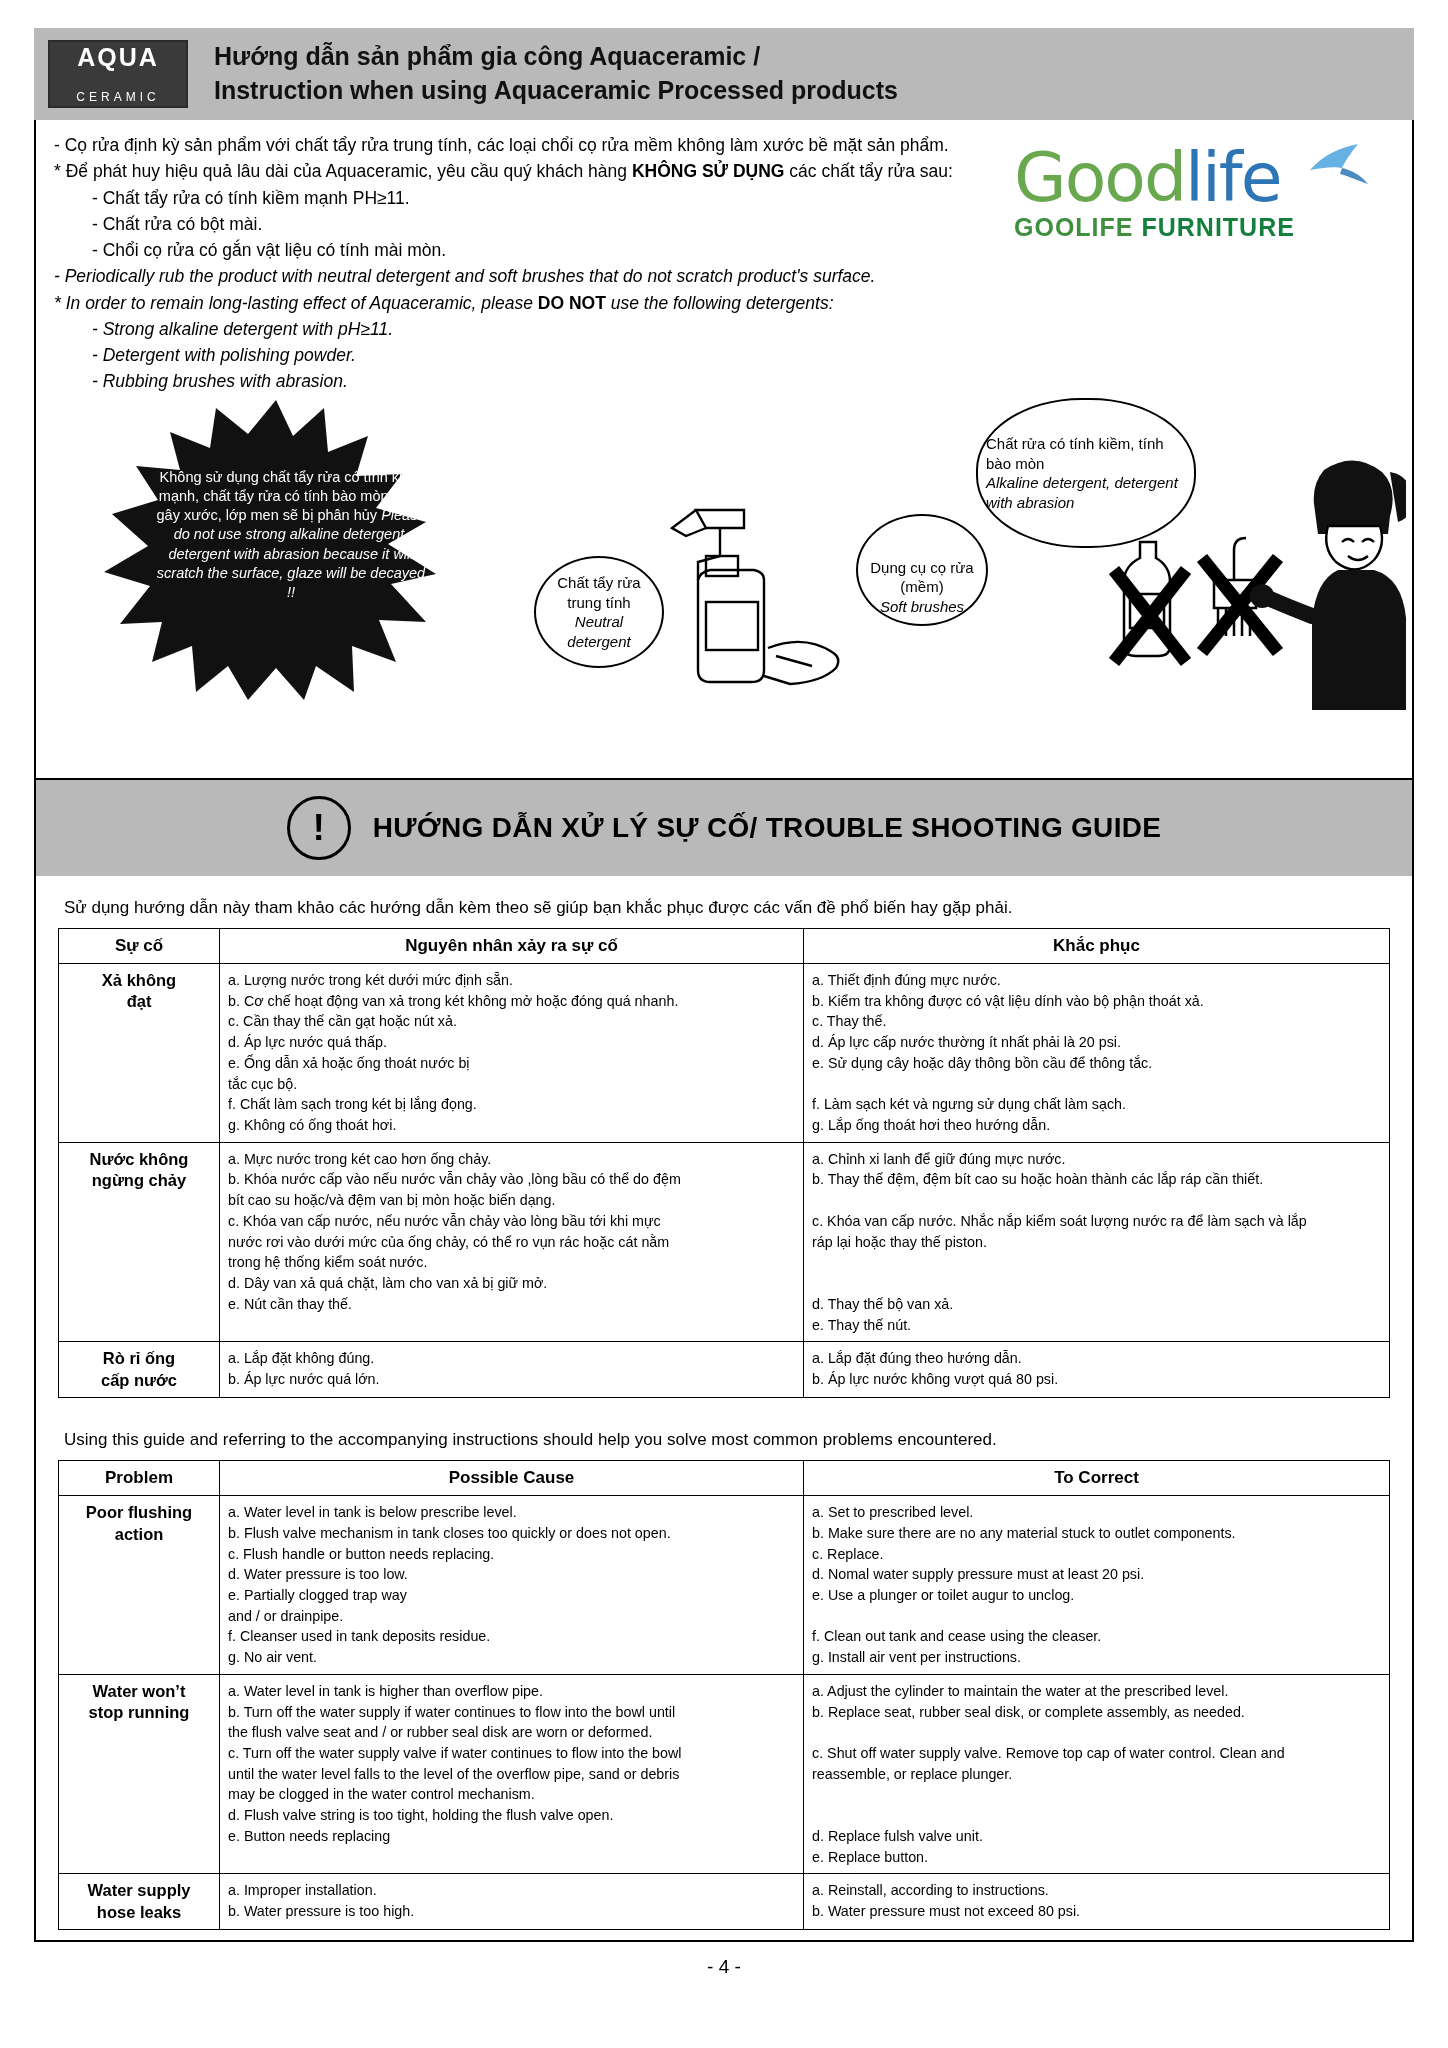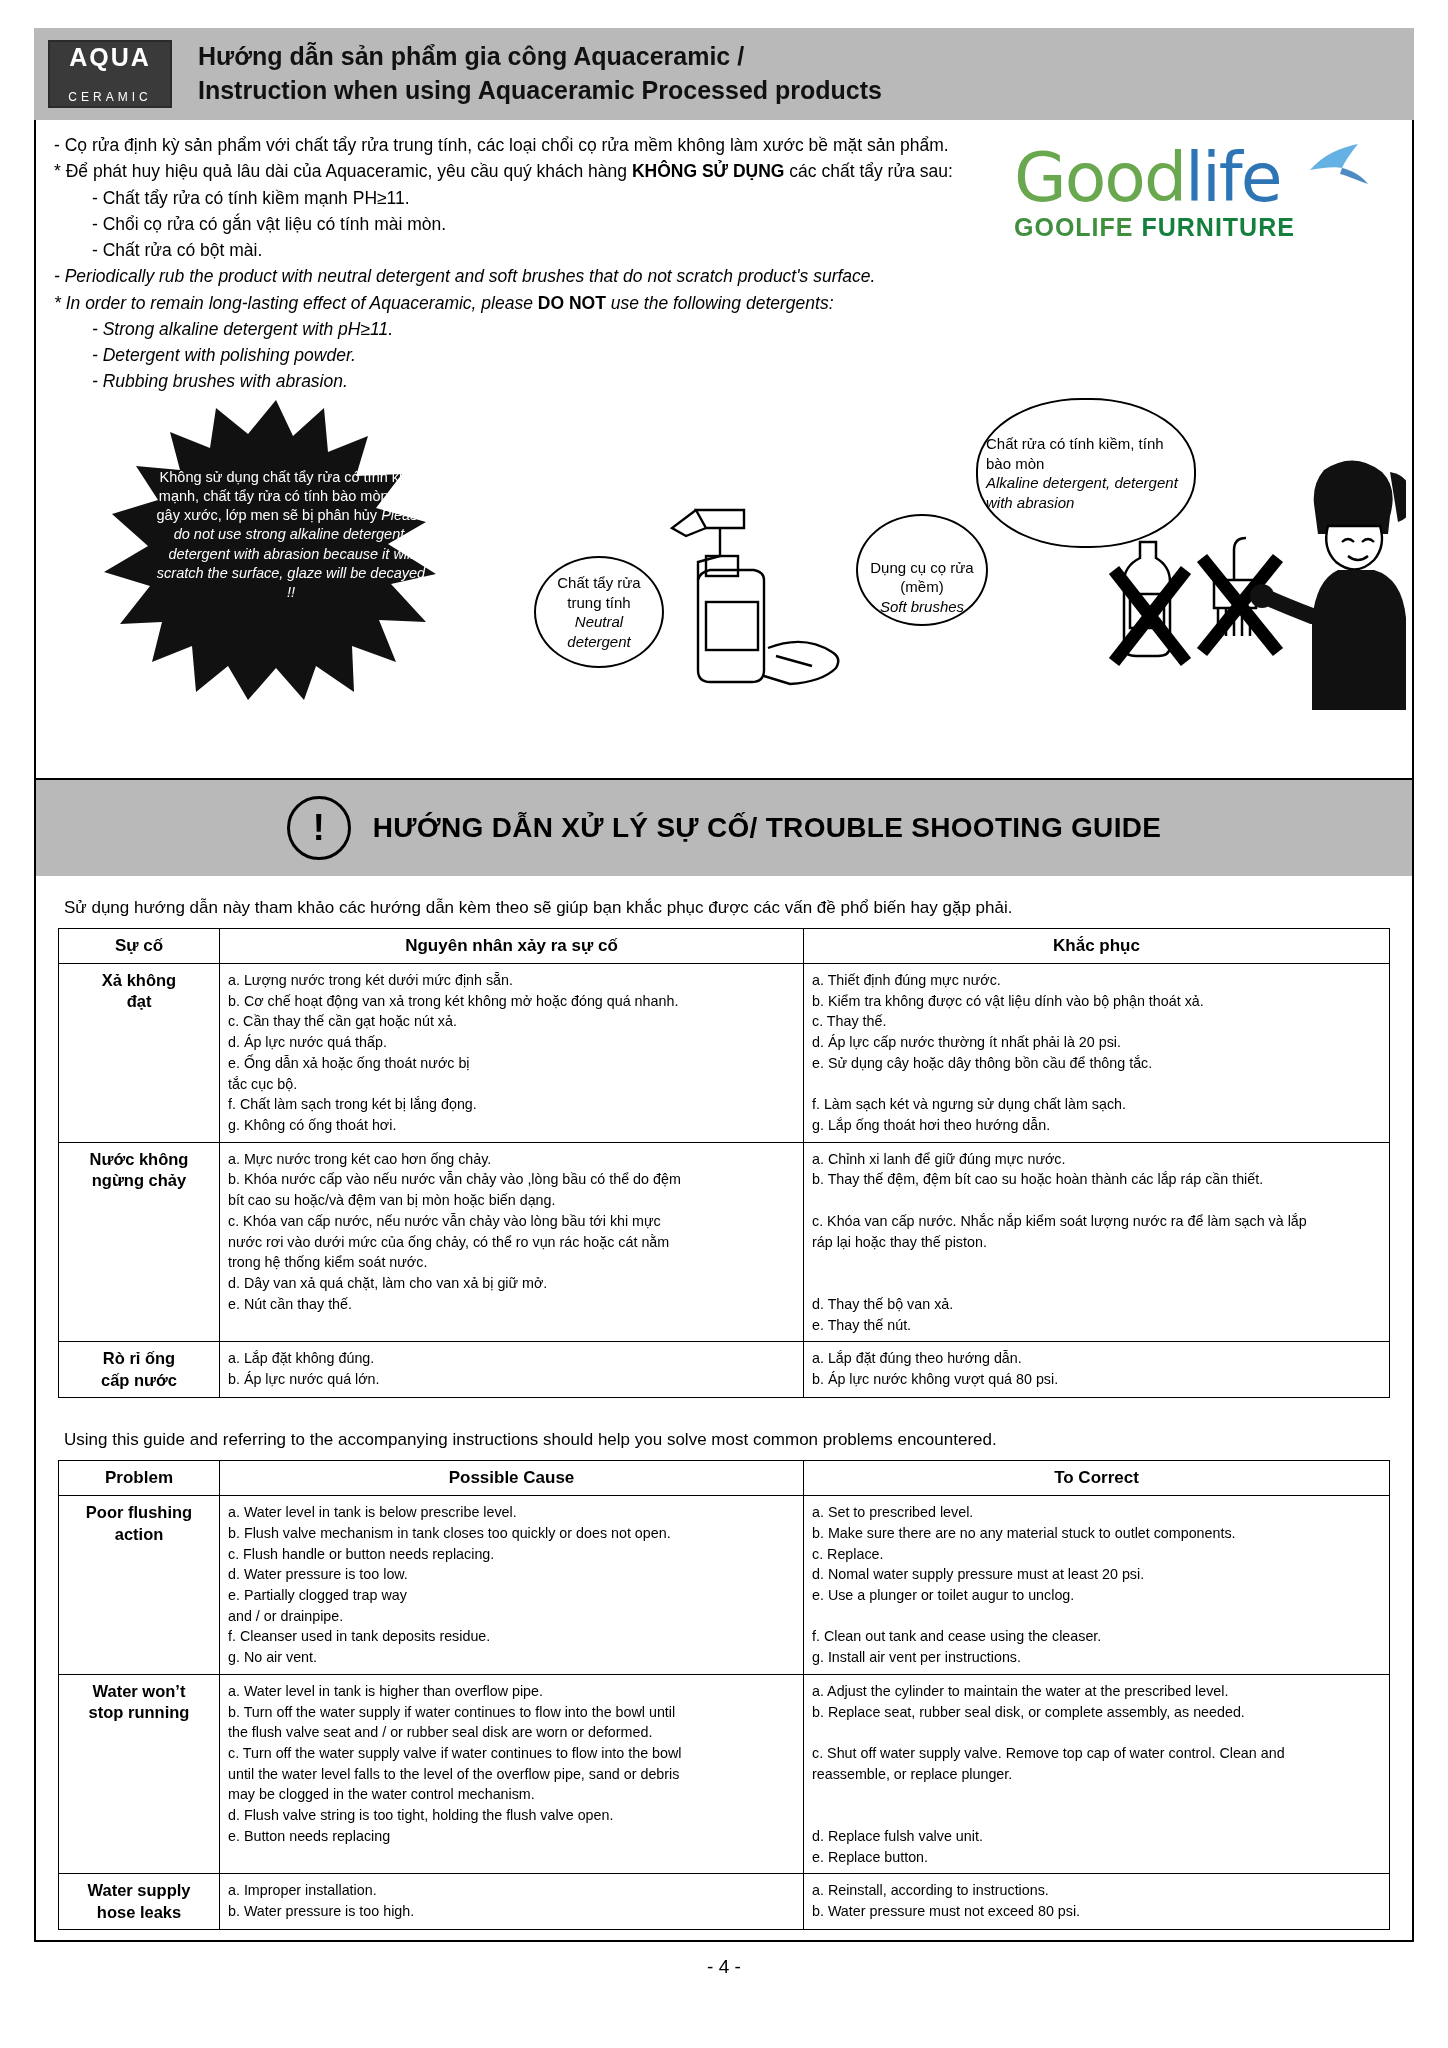--- a/index.html
+++ b/index.html
@@ -28,21 +28,21 @@
     background: #b9b9b9;
     display: flex;
     align-items: center;
     padding: 10px 14px;
     box-sizing: border-box;
     height: 92px;
   }
   .logo {
     background: #3a3a3a;
     color: #fff;
-    width: 124px;
+    width: 140px;
     height: 68px;
     display: flex;
     flex-direction: column;
     align-items: center;
     justify-content: center;
     border: 2px solid #2b2b2b;
     box-sizing: border-box;
   }
   .logo .l1 {
     font-size: 25px;
@@ -261,22 +261,22 @@
         <path d="M4 30 C18 14, 34 8, 52 4 C44 14, 40 20, 36 28 C28 26, 14 28, 4 30 Z" fill="#4aa3df" opacity="0.85"></path>
         <path d="M36 28 C44 30, 54 34, 62 44 C50 40, 42 36, 34 34 Z" fill="#2e75b6" opacity="0.85"></path>
       </svg>
       <div class="gl-word"><span class="gl-ood">Good</span><span class="gl-l">life</span></div>
       <div class="gl-sub"><span class="a">GOOLIFE</span> <span class="b2">FURNITURE</span></div>
     </div>
 
     <div class="txt-vn">- Cọ rửa định kỳ sản phẩm với chất tẩy rửa trung tính, các loại chổi cọ rửa mềm không làm xước bề mặt sản phẩm.</div>
     <div class="txt-vn"><span>* Để phát huy hiệu quả lâu dài của Aquaceramic, yêu cầu quý khách hàng </span><span class="b">KHÔNG SỬ DỤNG</span><span> các chất tẩy rửa sau:</span></div>
     <div class="txt-vn ind1">- Chất tẩy rửa có tính kiềm mạnh PH≥11.</div>
+    <div class="txt-vn ind1">- Chất rửa có bột mài.</div>
     <div class="txt-vn ind1">- Chổi cọ rửa có gắn vật liệu có tính mài mòn.</div>
-    <div class="txt-vn ind1">- Chất rửa có bột mài.</div>
 
     <div class="txt-en">- Periodically rub the product with neutral detergent and soft brushes that do not scratch product's surface.</div>
     <div class="txt-en"><span>* In order to remain long-lasting effect of Aquaceramic, please </span><span class="b">DO NOT</span><span> use the following detergents:</span></div>
     <div class="txt-en ind1">- Strong alkaline detergent with pH≥11.</div>
     <div class="txt-en ind1">- Detergent with polishing powder.</div>
     <div class="txt-en ind1">- Rubbing brushes with abrasion.</div>
 
     <div class="illus">
 
       <svg class="starburst" viewBox="0 0 360 300">

